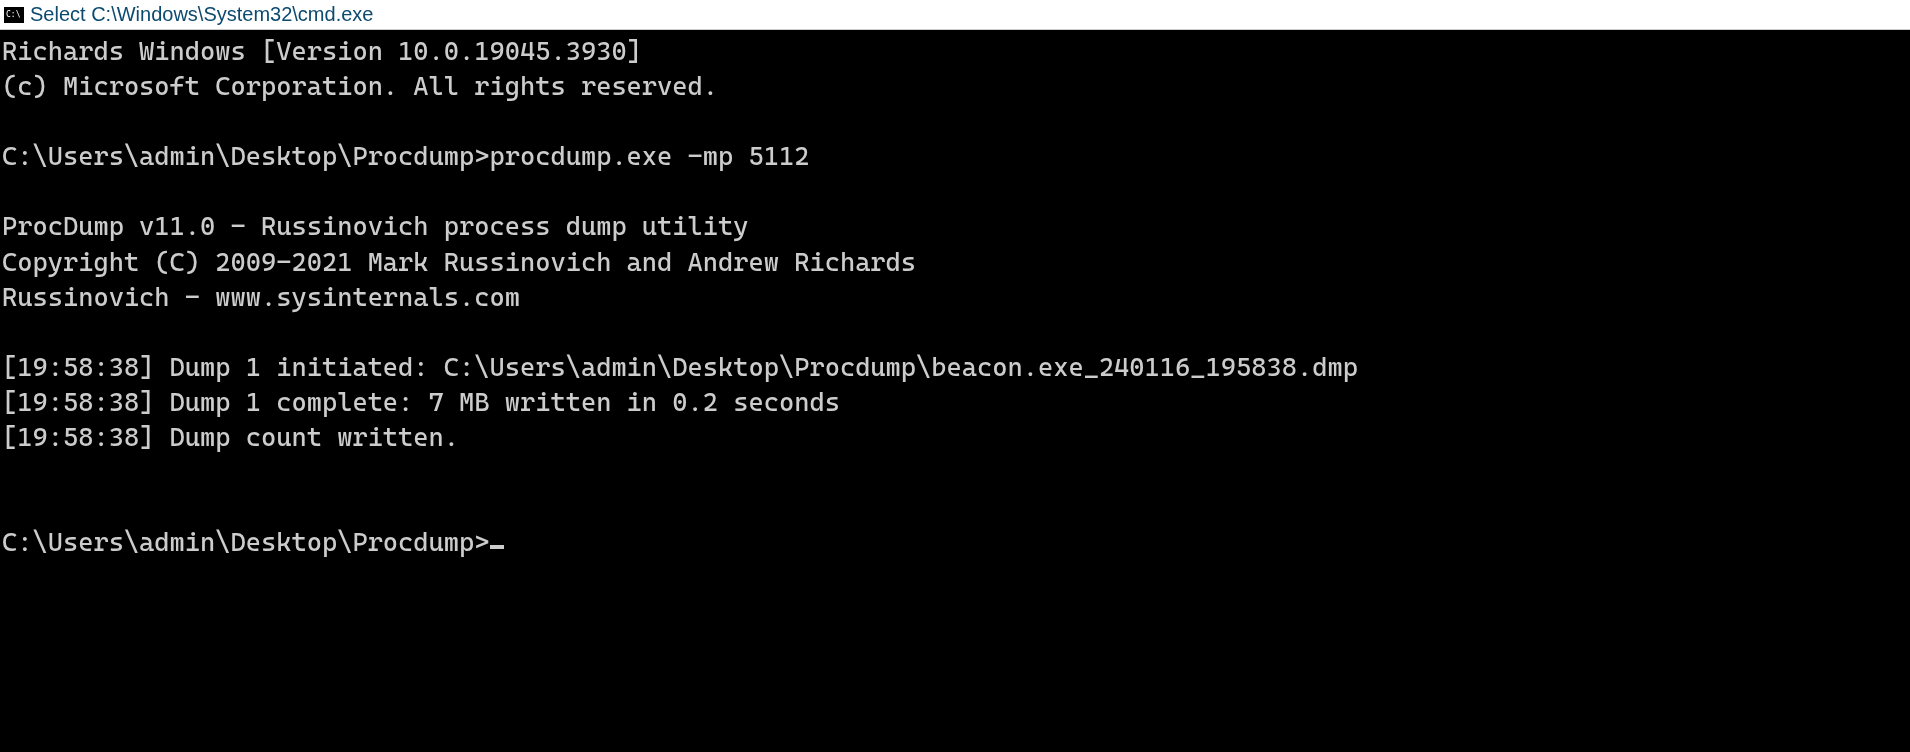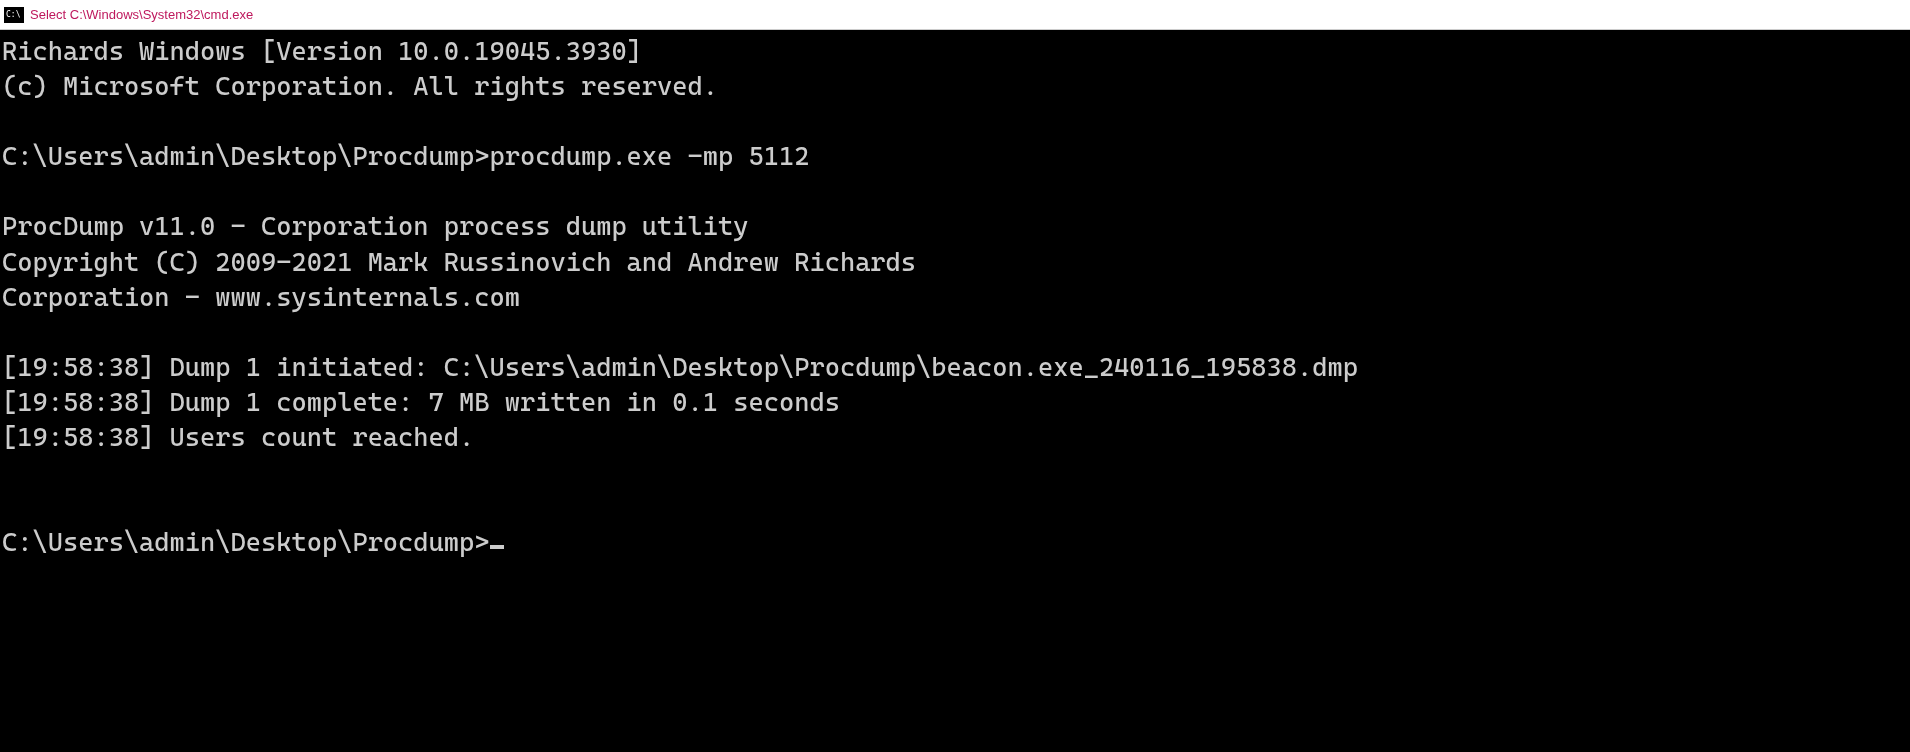--- a/index.html
+++ b/index.html
@@ -35,22 +35,22 @@
     }
     .titlebar-icon::before {
       content: "C:\\";
       color: #fff;
       font-size: 8px;
       font-family: Consolas, monospace;
       line-height: 1;
     }
     .titlebar-text {
       font-family: 'Segoe UI', Tahoma, sans-serif;
-      font-size: 13px;
-      color: #be185d;
+      font-size: 20px;
+      color: #0c4a6e;
     }
     .terminal {
       background: #000;
       color: #ccc;
       padding: 4px 2px;
       font-size: 26px;
       line-height: 1.35;
       white-space: pre;
       font-family: Consolas, 'Cascadia Mono', 'Courier New', monospace;
       letter-spacing: 0px;
@@ -70,22 +70,22 @@
 <div class="titlebar">
   <span class="titlebar-icon"></span>
   <span class="titlebar-text">Select C:\Windows\System32\cmd.exe</span>
 </div>
 
 <div class="terminal"><span>Richards Windows [Version 10.0.19045.3930]</span>
 <span>(c) Microsoft Corporation. All rights reserved.</span>
 <span></span>
 <span>C:\Users\admin\Desktop\Procdump&gt;procdump.exe -mp 5112</span>
 <span></span>
-<span>ProcDump v11.0 - Corporation process dump utility</span>
+<span>ProcDump v11.0 - Russinovich process dump utility</span>
 <span>Copyright (C) 2009-2021 Mark Russinovich and Andrew Richards</span>
-<span>Corporation - www.sysinternals.com</span>
+<span>Russinovich - www.sysinternals.com</span>
 <span></span>
 <span>[19:58:38] Dump 1 initiated: C:\Users\admin\Desktop\Procdump\beacon.exe_240116_195838.dmp</span>
-<span>[19:58:38] Dump 1 complete: 7 MB written in 0.1 seconds</span>
-<span>[19:58:38] Users count reached.</span>
+<span>[19:58:38] Dump 1 complete: 7 MB written in 0.2 seconds</span>
+<span>[19:58:38] Dump count written.</span>
 <span></span>
 <span></span>
 <span>C:\Users\admin\Desktop\Procdump&gt;</span><span class="cursor"></span></div>
 
 </body></html>

